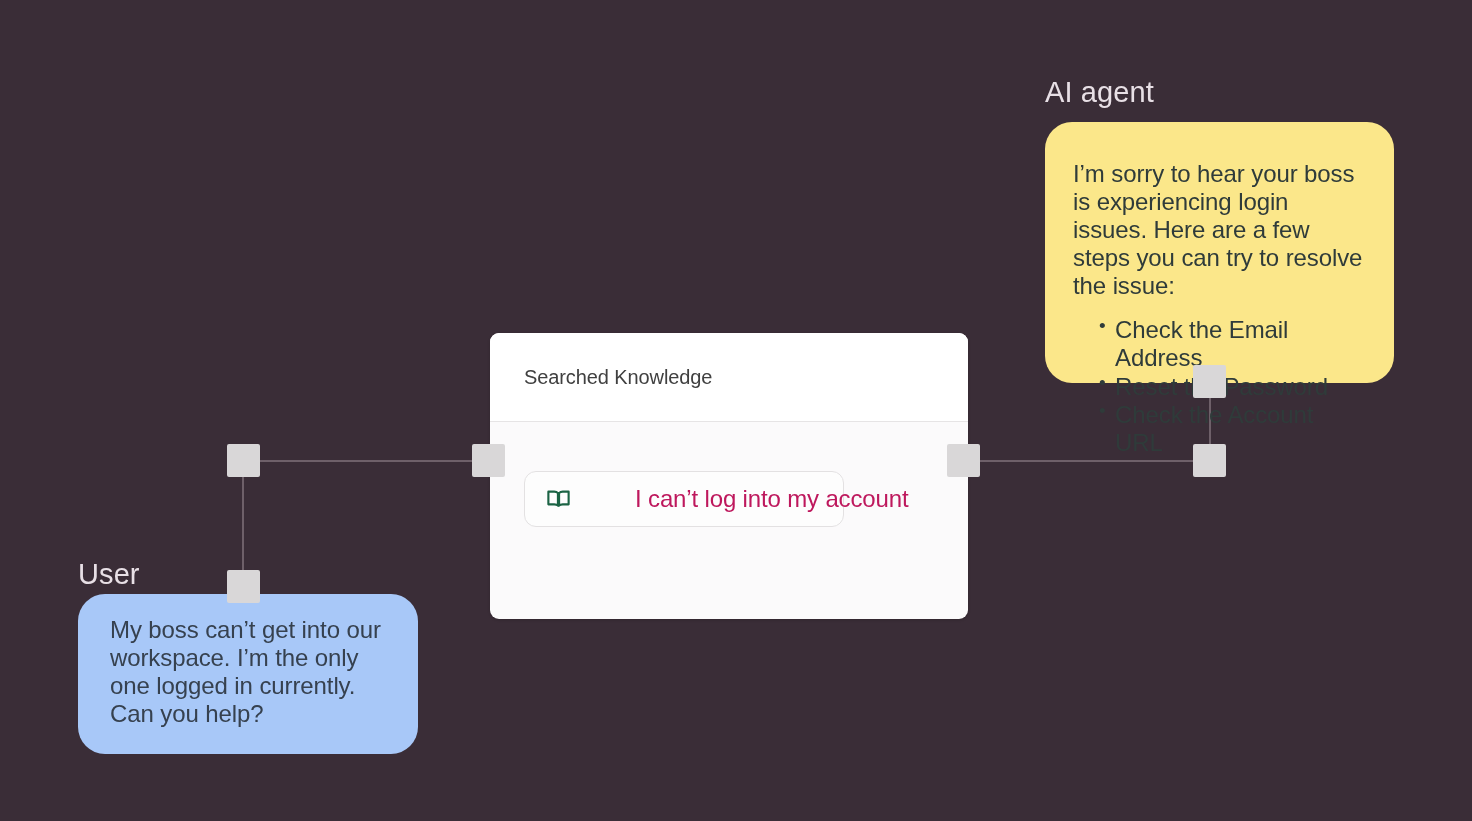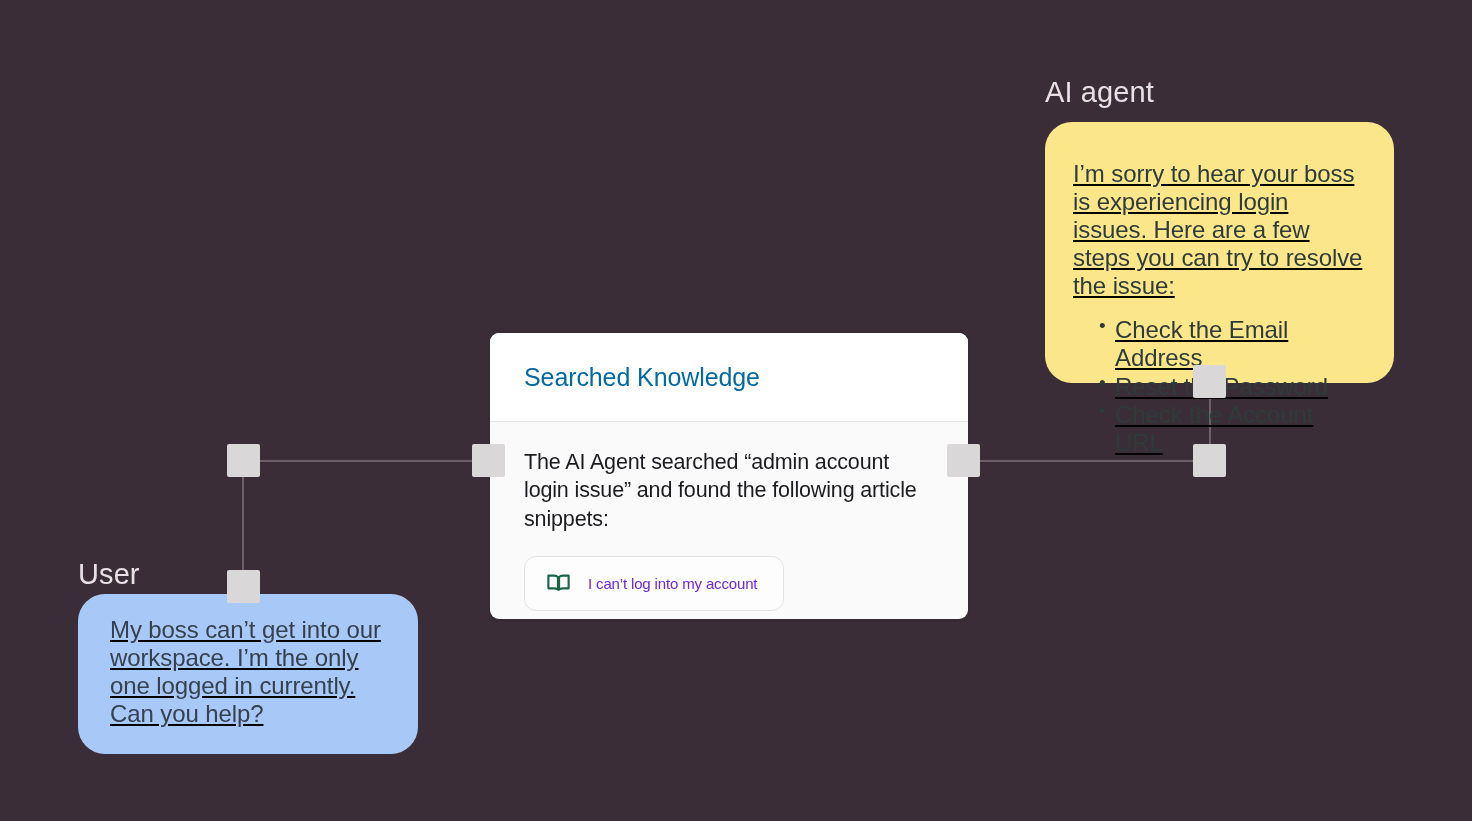--- a/index.html
+++ b/index.html
@@ -49,21 +49,20 @@
     font-weight: 400;
     letter-spacing: 0.1px;
     white-space: nowrap;
   }
 
   
   .bubble {
     position: absolute;
     border-radius: 27px;
     z-index: 3;
-    text-decoration: underline;
   }
 
   .bubble-agent {
     left: 1045px;
     top: 122px;
     width: 349px;
     height: 261px;
     background: #fbe78a;
     padding: 38px 28px 22px 28px;
   }
@@ -123,22 +122,22 @@
   .card-header {
     height: 89px;
     background: #ffffff;
     border-bottom: 1px solid #e6e4e5;
     display: flex;
     align-items: center;
     padding: 0 34px;
   }
 
   .card-title {
-    font-size: 25px;
-    color: #0369a1;
+    font-size: 20px;
+    color: #404040;
     letter-spacing: -0.1px;
   }
 
   .card-body {
     padding: 26px 34px 0 34px;
   }
 
   .card-desc {
     font-size: 21.5px;
     line-height: 1.32;
@@ -153,24 +152,25 @@
     gap: 16px;
     background: #fdfdfd;
     border: 1px solid #e3e1e2;
     border-radius: 12px;
     padding: 13px 26px 13px 20px;
     max-width: 320px;
     cursor: pointer;
   }
 
   .snippet-label {
-    font-size: 15px;
-    color: #6d28d9;
+    font-size: 24px;
+    color: #be185d;
     letter-spacing: -0.15px;
     white-space: nowrap;
+    margin-left: 47px;
   }
 
   .book-icon {
     width: 27px;
     height: 27px;
     flex: 0 0 27px;
     display: block;
   }
 </style>
 </head>
@@ -199,21 +199,20 @@
       <li>Reset the Password</li>
       <li>Check the Account URL</li>
     </ul>
   </div>
 
   <div class="card">
     <div class="card-header">
       <div class="card-title">Searched Knowledge</div>
     </div>
     <div class="card-body">
-      <div class="card-desc">The AI Agent searched “admin account login issue” and found the following article snippets:</div>
 
       <div class="snippet-chip">
         <span>
           <svg class="book-icon" viewBox="0 0 24 24" fill="none" stroke="#1b6344" stroke-width="1.9" stroke-linecap="round" stroke-linejoin="round">
             <path d="M3 5h5.2c1.3 0 2.6.5 3.3 1.3v11.1c-.7-.7-2-1.1-3.3-1.1H3V5z"></path>
             <path d="M21 5h-5.2c-1.3 0-2.6.5-3.3 1.3v11.1c.7-.7 2-1.1 3.3-1.1H21V5z"></path>
             <path d="M12 6.3v11.1"></path>
           </svg>
         </span>
         <span class="snippet-label">I can’t log into my account</span>

